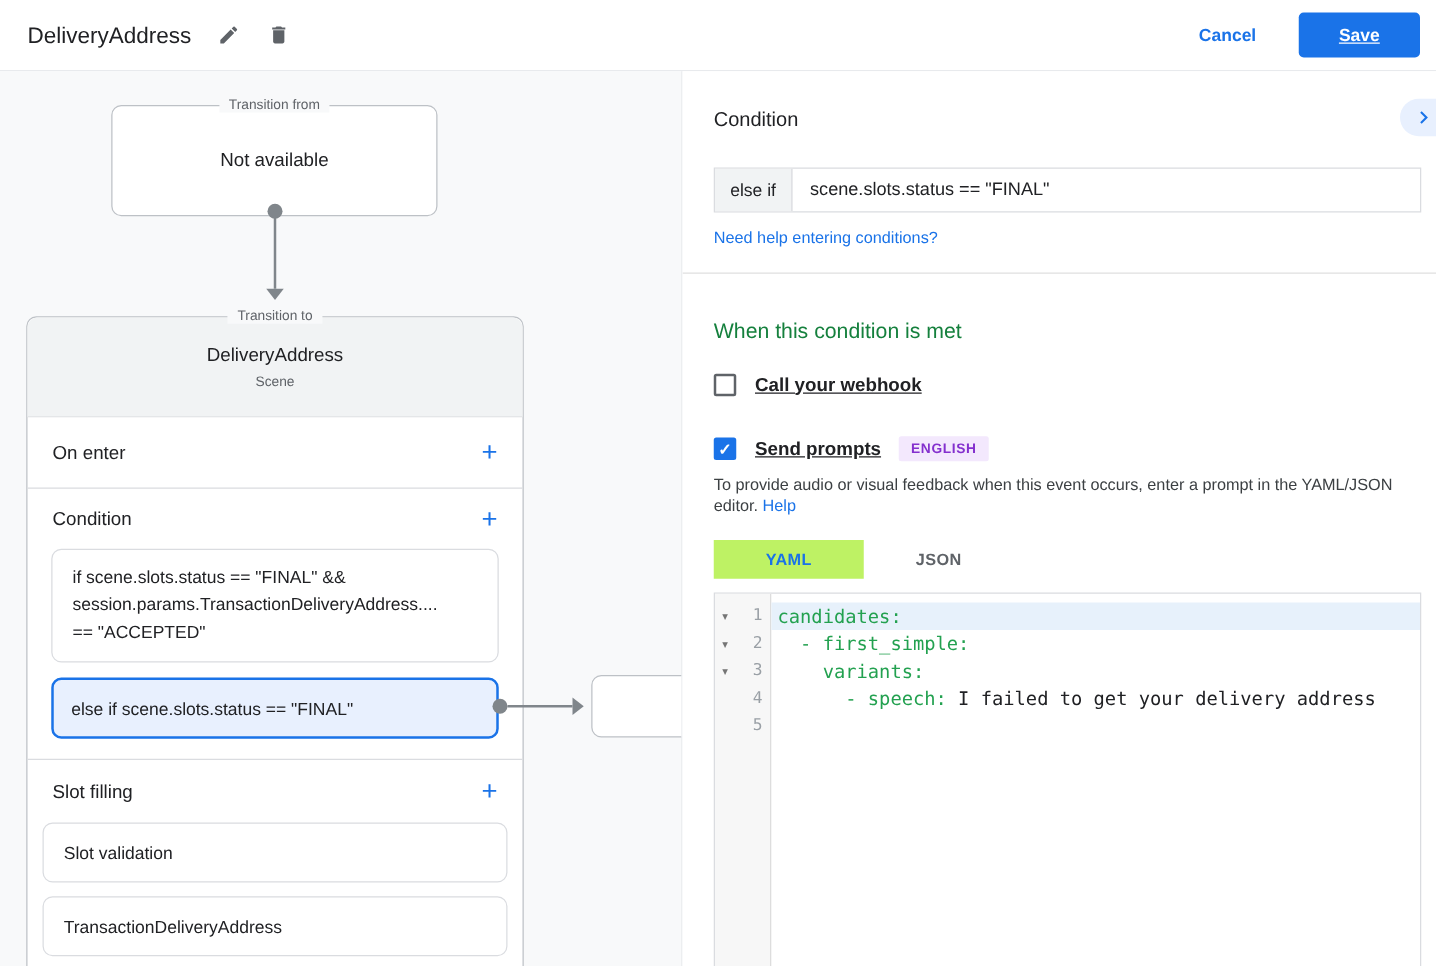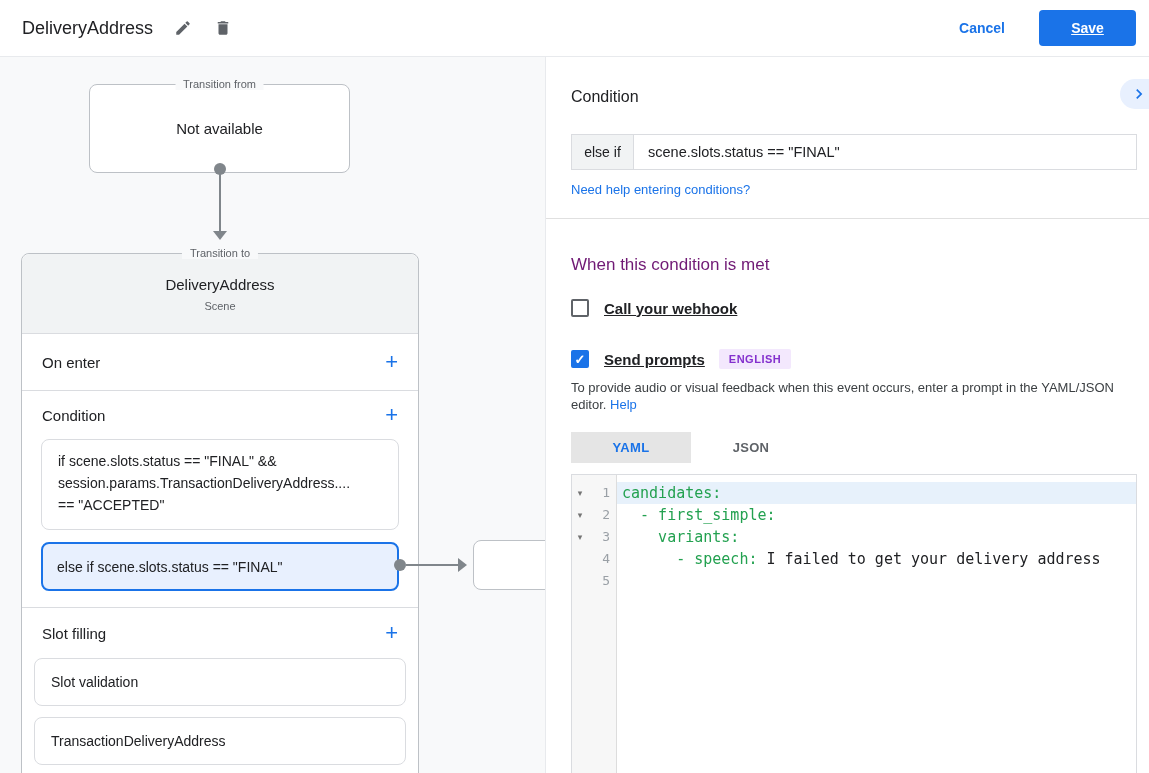--- a/index.html
+++ b/index.html
@@ -77,40 +77,40 @@
   .cond-row { position:absolute; left:25px; top:77px; width:566px; height:36px;
     border:1px solid #dadce0; display:flex; align-items:stretch; background:#fff; }
   .cond-prefix { width:62px; background:#f1f3f4; border-right:1px solid #dadce0;
     display:flex; align-items:center; justify-content:center; font-size:14px; color:#202124; }
   .cond-value { flex:1; display:flex; align-items:center; padding-left:14px; font-size:14.5px;
     color:#202124; }
   .help-link { position:absolute; left:25px; top:125px; font-size:13px; color:#1a73e8;
     text-decoration:none; cursor:pointer; }
   .h-divider { position:absolute; left:0; top:161px; width:603px; height:1px; background:#e0e0e0; }
 
-  .when-title { position:absolute; left:25px; top:198px; font-size:17px; color:#701a75; }
+  .when-title { position:absolute; left:25px; top:198px; font-size:17px; color:#15803d; }
   .check-row { position:absolute; left:25px; display:flex; align-items:center; }
   .row-webhook { top:242px; }
   .row-prompts { top:292px; }
   .checkbox { width:18px; height:18px; border:2px solid #5f6368; border-radius:2px;
     background:#fff; cursor:pointer; flex:none; }
   .checkbox.checked { background:#1a73e8; border-color:#1a73e8; color:#fff;
     display:flex; align-items:center; justify-content:center; font-size:13px; font-weight:bold; }
   .check-label { margin-left:15px; font-size:15px; font-weight:600; color:#202124;text-decoration:underline; }
   .lang-badge { margin-left:14px; font-size:11px; font-weight:bold; letter-spacing:.5px;
     color:#8430ce; background:#f3e8fd; padding:4px 10px; border-radius:2px; }
 
   .prompt-desc { position:absolute; left:25px; top:322px; width:572px; font-size:13px;
     line-height:17px; color:#3c4043; }
   .inline-link { color:#1a73e8; cursor:pointer; }
 
   .tabs { position:absolute; left:25px; top:375px; display:flex; }
   .tab { width:120px; height:31px; display:flex; align-items:center; justify-content:center;
     font-size:13px; font-weight:600; color:#5f6368; cursor:pointer; letter-spacing:.3px; }
-  .tab.active { background:#e5e5e5; color:#1a73e8; }
+  .tab.active { background:#bef264; color:#1a73e8; }
 
   .editor { position:absolute; left:25px; top:417px; width:566px; height:300px;
     border:1px solid #dadce0; background:#fff; display:flex;
     font-family:"DejaVu Sans Mono", monospace; font-size:15px; line-height:22px; }
   .gutter { width:45px; background:#f7f7f7; border-right:1px solid #ddd; padding-top:7px; flex:none; }
   .gutter-row { height:22px; display:flex; align-items:center; }
   .fold { width:16px; text-align:center; font-size:9px; color:#757575;
     font-family:"Liberation Sans", sans-serif; cursor:pointer; }
   .lineno { flex:1; text-align:right; padding-right:6px; font-size:13px; color:#9aa0a6; }
   .code { flex:1; padding-top:7px; overflow:hidden; cursor:text; }

